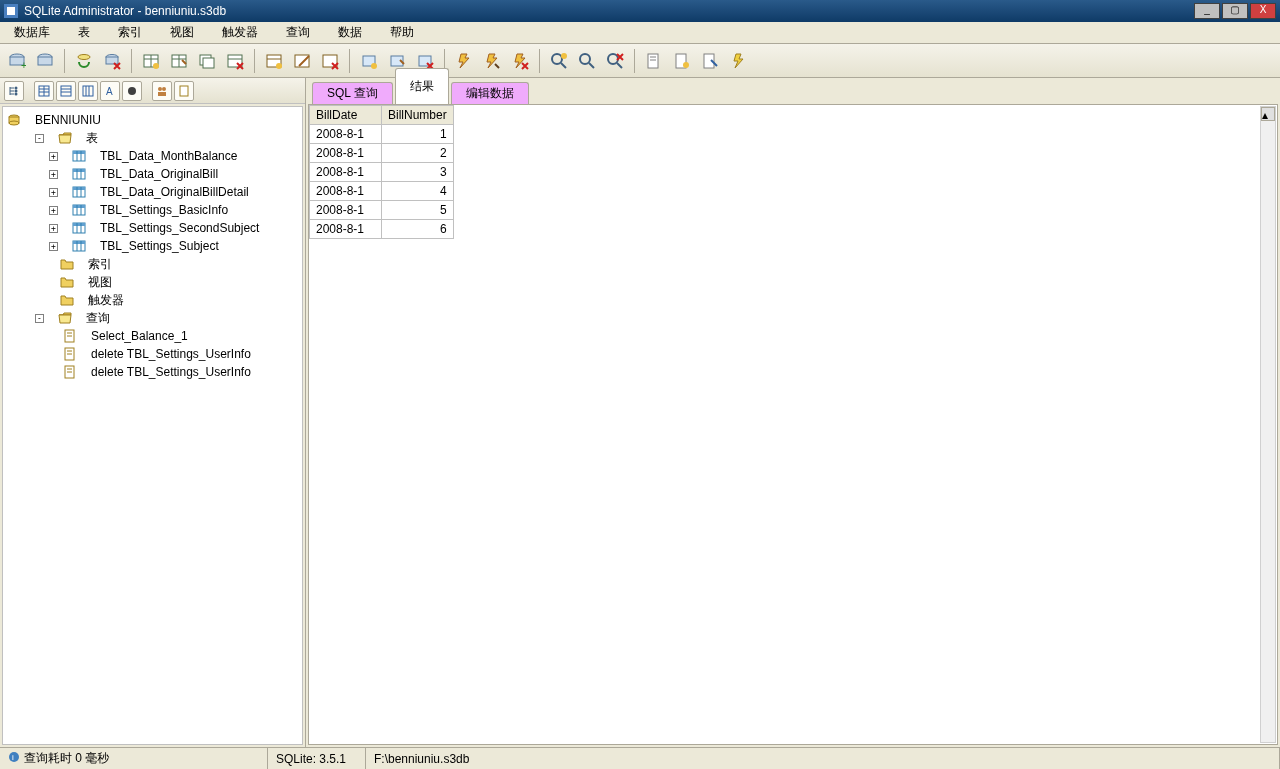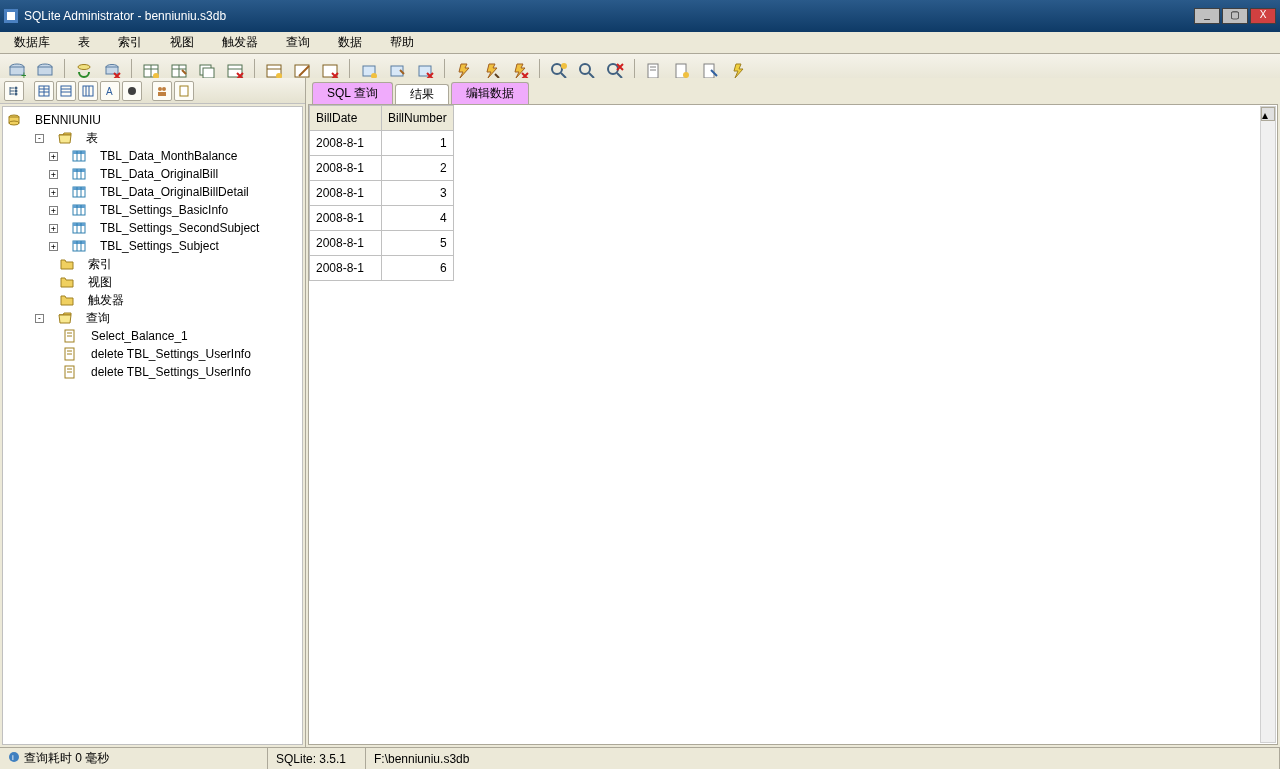--- a/index.html
+++ b/index.html
@@ -1,19 +1,19 @@
 <!DOCTYPE html>
 <html><head>
 <meta charset="utf-8">
 <style>
 * { box-sizing: border-box; margin: 0; padding: 0; }
 html, body { width: 1280px; height: 769px; overflow: hidden; font-family: "Microsoft YaHei", "Segoe UI", Tahoma, sans-serif; font-size: 12px; background: #ece9d8; }
 
 
-.titlebar { height: 32px; background: linear-gradient(to bottom, #2a5a8a, #0e3a66); color: #fff; display: flex; align-items: center; padding: 0 4px; }
+.titlebar { height: 22px; background: linear-gradient(to bottom, #2a5a8a, #0e3a66); color: #fff; display: flex; align-items: center; padding: 0 4px; }
 .titlebar .app-icon { width: 14px; height: 14px; margin-right: 6px; display: inline-flex; align-items: center; justify-content: center; }
 .titlebar .title { flex: 1; font-size: 12px; }
 .titlebar .win-buttons { display: flex; gap: 2px; }
 .titlebar .win-btn { width: 26px; height: 16px; background: #c0c0c0; border: 1px solid #404040; font-size: 10px; line-height: 12px; text-align: center; color: #000; cursor: pointer; }
 .titlebar .win-btn.close { background: #d04040; color: #fff; }
 
 
 .menubar { height: 22px; background: #ece9d8; border-bottom: 1px solid #aca899; display: flex; align-items: center; padding: 0 4px; gap: 8px; }
 .menubar .menu-item { padding: 2px 10px; cursor: pointer; }
 
@@ -40,25 +40,25 @@
 .ind1 { width: 14px; } .ind2 { width: 28px; } .ind3 { width: 42px; }
 
 
 .ico { width: 14px; height: 14px; display: inline-flex; align-items: center; justify-content: center; font-size: 11px; }
 .ico-db svg, .ico-folder svg, .ico-table svg, .ico-query svg { display:block; }
 
 
 .right-panel { flex: 1; display: flex; flex-direction: column; background: #ece9d8; padding: 2px; }
 .tabs { height: 24px; display: flex; align-items: flex-end; padding-left: 4px; gap: 0; }
 .tab { height: 22px; padding: 0 14px; border: 1px solid #aca899; border-bottom: none; background: #f0abfc; margin-right: 2px; cursor: pointer; display:flex; align-items:center; border-radius: 3px 3px 0 0; }
-.tab.active { background: #fff; height: 20px; position: relative; z-index: 2; }
+.tab.active { background: #fff; height: 36px; position: relative; z-index: 2; }
 .tab-content { flex: 1; background: #fff; border: 1px solid #aca899; position: relative; }
 .grid-container { padding: 0; overflow: auto; height: 100%; }
 table.data-grid { border-collapse: collapse; font-size: 12px; }
-table.data-grid th, table.data-grid td { border: 1px solid #c0c0c0; padding: 2px 6px; height: 25px; }
+table.data-grid th, table.data-grid td { border: 1px solid #c0c0c0; padding: 2px 6px; height: 19px; }
 table.data-grid th { background: #ece9d8; font-weight: normal; text-align: left; }
 table.data-grid td.num { text-align: right; }
 .col-billdate { width: 72px; } .col-billnumber { width: 68px; }
 
 
 .vscroll-stub { position: absolute; right: 1px; top: 1px; bottom: 1px; width: 16px; background: #f0f0f0; border: 1px solid #d0d0d0; }
 .vscroll-stub .thumb { width: 14px; height: 14px; background: #e0e0e0; border: 1px solid #aca899; }
 
 
 .statusbar { position: absolute; bottom: 0; left: 0; right: 0; height: 22px; background: #ece9d8; border-top: 1px solid #aca899; display: flex; align-items: center; }

